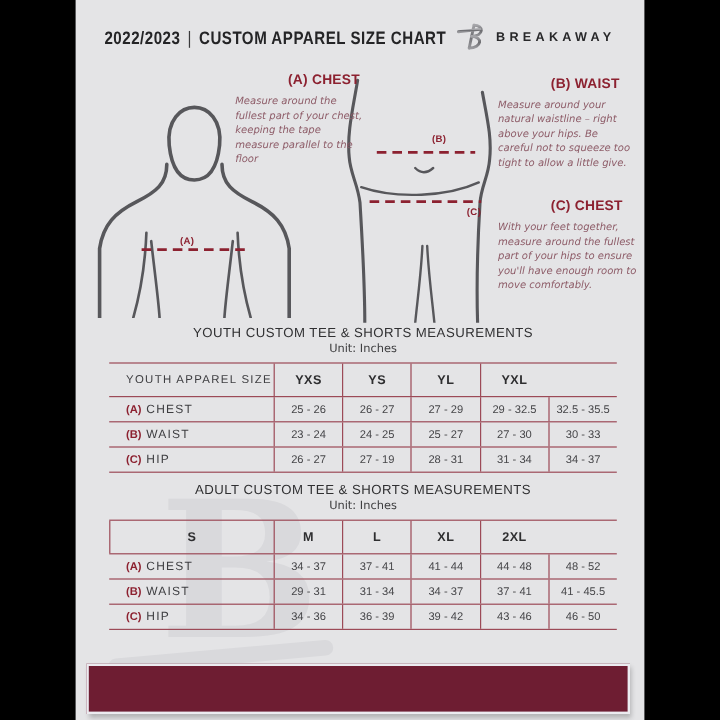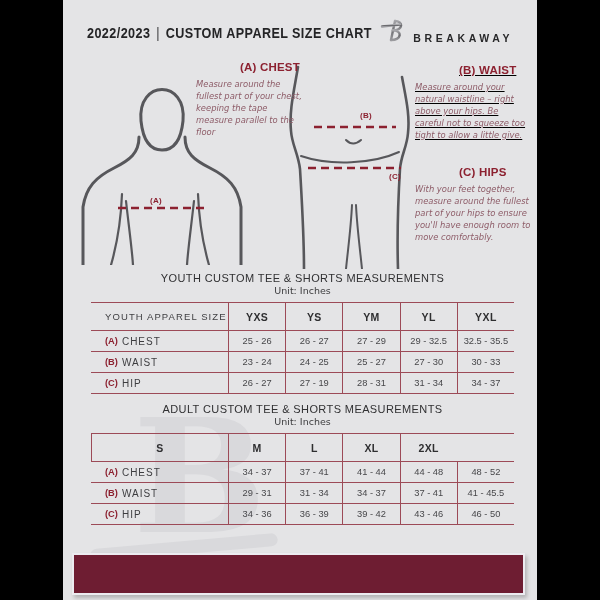--- a/index.html
+++ b/index.html
@@ -14,21 +14,21 @@
   }
   *{margin:0;padding:0;box-sizing:border-box;}
   html,body{width:600px;height:600px;}
   body{background:#000;font-family:"Liberation Sans",sans-serif;overflow:hidden;}
   .page{position:relative;width:474px;height:600px;background:var(--page);margin-left:63px;overflow:hidden;}
 
   
   .hdr-title{position:absolute;left:24px;top:24px;font-weight:bold;font-size:15px;color:#242426;
     letter-spacing:.5px;transform:scaleX(.84);transform-origin:left center;white-space:nowrap;}
   .hdr-title .sep{font-weight:normal;color:#3a3a3c;margin:0 7px;}
-  .brand{position:absolute;right:24px;top:17px;display:flex;align-items:flex-end;gap:8px;z-index:2;}
+  .brand{position:absolute;right:24px;top:17px;display:flex;align-items:center;gap:8px;z-index:2;}
   .brand-name{font-weight:bold;font-size:10.5px;letter-spacing:3.6px;color:#28282a;}
 
   
   .fig{position:absolute;z-index:1;}
   .guide-block{position:absolute;z-index:1;}
   .guide-h{font-weight:bold;font-size:11.5px;color:var(--maroon);letter-spacing:.2px;margin-bottom:6px;margin-left:44px;}
   .guide-t{font-family:"DejaVu Sans",sans-serif;font-style:italic;font-size:8.4px;line-height:1.42;color:var(--body-plum);}
   .marker{position:absolute;z-index:2;font-weight:bold;font-size:8px;color:var(--maroon);letter-spacing:.3px;}
 
   
@@ -111,38 +111,37 @@
     <path d="M 29 70 L 111 70" stroke="#8c2130" stroke-width="2.4" stroke-dasharray="8 5" fill="none"></path>
     <path d="M 23 111 L 116 111" stroke="#8c2130" stroke-width="2.4" stroke-dasharray="8 5" fill="none"></path>
   </svg>
   <span class="marker" style="left:297px;top:111px;">(B)</span>
   <span class="marker" style="left:326px;top:172px;">(C)</span>
 
   <div class="guide-block" style="left:133px;top:61px;width:108px;">
     <div class="guide-h">(A) CHEST</div>
     <div class="guide-t">Measure around the fullest part of your chest, keeping the tape measure parallel to the floor</div>
   </div>
-  <div class="guide-block" style="left:352px;top:64px;width:114px;text-decoration:underline;">
+  <div class="guide-block" style="left:352px;top:64px;width:114px;">
     <div class="guide-h">(B) WAIST</div>
     <div class="guide-t">Measure around your natural waistline – right above your hips. Be careful not to squeeze too tight to allow a little give.</div>
   </div>
   <div class="guide-block" style="left:352px;top:166px;width:118px;">
-    <div class="guide-h">(C) HIPS</div>
+    <div class="guide-h">(C) CHEST</div>
     <div class="guide-t">With your feet together, measure around the fullest part of your hips to ensure you'll have enough room to move comfortably.</div>
   </div>
 
   <div class="tsec" style="top:272px;">
     <div class="t-title">YOUTH CUSTOM TEE &amp; SHORTS MEASUREMENTS</div>
     <div class="t-unit">Unit: Inches</div>
     <div class="grid">
       <div class="t-head">
           <div class="cell first">YOUTH APPAREL SIZE</div>
           <div class="cell size">YXS</div>
           <div class="cell size">YS</div>
-          <div class="cell size">YM</div>
           <div class="cell size">YL</div>
           <div class="cell size">YXL</div>
         </div>
     <div class="t-row">
           <div class="cell first">
             <span class="prefix">(A)</span>
             <span class="mlabel">CHEST</span>
           </div>
           <div class="cell size">25 - 26</div>
           <div class="cell size">26 - 27</div>

